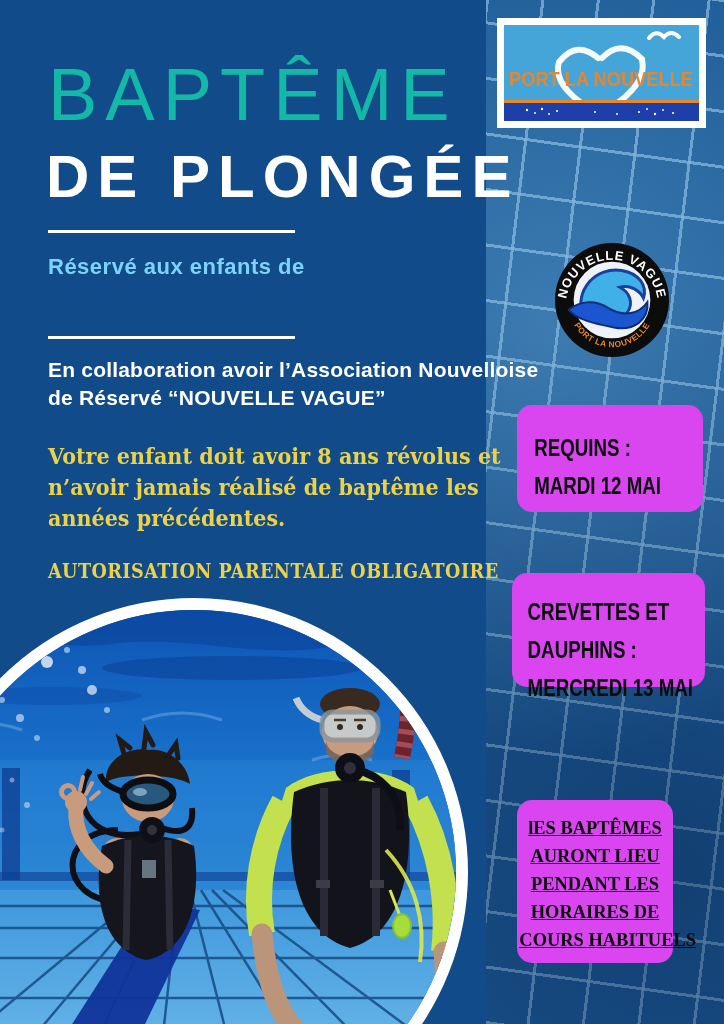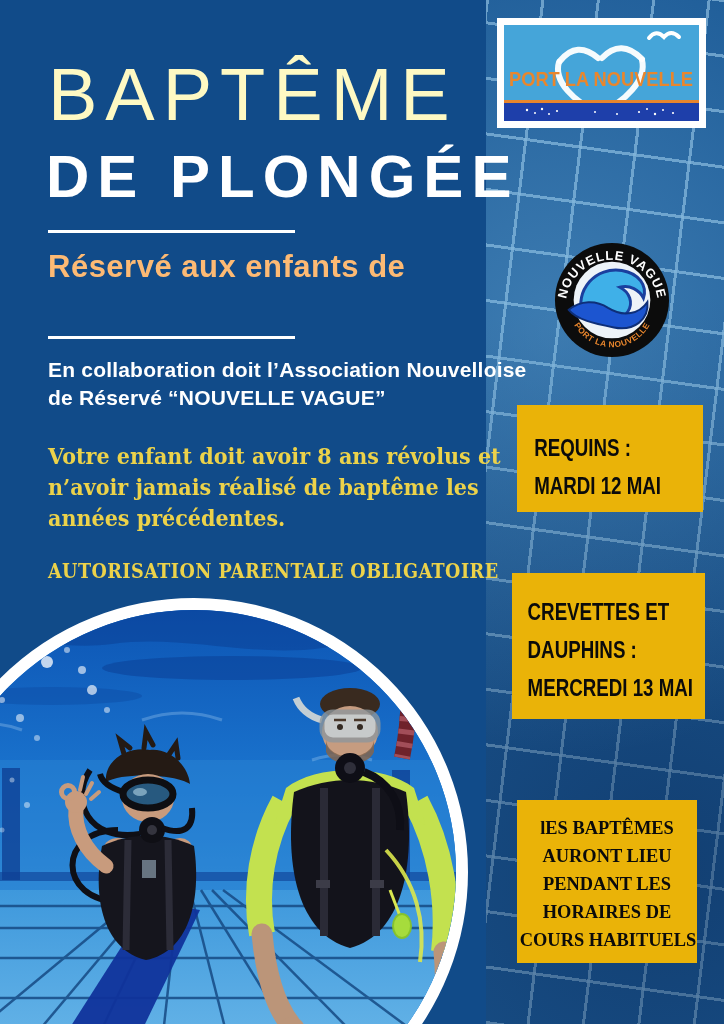--- a/index.html
+++ b/index.html
@@ -11,53 +11,53 @@
   .tiles{
     position:absolute;left:486px;top:0;width:238px;height:1024px;
     background-color:#1c5a96;
     background-image:
       radial-gradient(circle at 30% 32%, rgba(130,195,235,.32), rgba(130,195,235,0) 60%),
       radial-gradient(circle at 75% 85%, rgba(6,30,70,.45), rgba(6,30,70,0) 65%),
       repeating-linear-gradient(97deg, rgba(132,180,216,.75) 0 3px, rgba(132,180,216,0) 3px 55px),
       repeating-linear-gradient(8deg, rgba(132,180,216,.75) 0 3px, rgba(132,180,216,0) 3px 55px);
   }
   .title1{
-    position:absolute;left:48px;top:52px;color:#fef9c3;
+    position:absolute;left:48px;top:52px;color:#14b8a6;
     font-size:74px;font-weight:400;letter-spacing:8px;white-space:nowrap;
   }
   .title2{
     position:absolute;left:46px;top:142px;color:#fff;
     font-size:60px;font-weight:700;letter-spacing:8px;white-space:nowrap;
   }
   .rule{position:absolute;background:#fff;height:3px;width:247px;left:48px;}
   .r1{top:230px;}
   .r2{top:336px;}
   .subtitle{
-    position:absolute;left:48px;top:247px;color:#fdba74;
-    font-size:31px;font-weight:700;line-height:39px;white-space:nowrap;letter-spacing:.5px;
+    position:absolute;left:48px;top:247px;color:#7dd3fc;
+    font-size:22px;font-weight:700;line-height:39px;white-space:nowrap;letter-spacing:.5px;
   }
   .collab{
     position:absolute;left:48px;top:356px;color:#fff;
     font-size:21px;font-weight:700;line-height:28px;white-space:nowrap;letter-spacing:.2px;
   }
   .req{
     position:absolute;left:48px;top:440px;color:#ecd24a;
     font-family:"DejaVu Serif",serif;font-weight:700;
     font-size:23px;line-height:31px;white-space:nowrap;
     transform:scaleX(.9);transform-origin:left top;
   }
   .auth{
     position:absolute;left:48px;top:558px;color:#ecd24a;
     font-family:"DejaVu Serif",serif;font-weight:700;font-size:21px;white-space:nowrap;
     transform:scaleX(.84);transform-origin:left top;letter-spacing:.5px;
   }
-  .sched{position:absolute;background:#eab308;}
+  .sched{position:absolute;background:#d946ef;border-radius:15px;}
   .box1{left:517px;top:405px;width:186px;height:107px;}
-  .box2{left:512px;top:573px;width:193px;height:146px;}
-  .box3{left:517px;top:800px;width:180px;height:163px;}
+  .box2{left:512px;top:573px;width:193px;height:114px;}
+  .box3{left:517px;top:800px;width:156px;height:163px;text-decoration:underline;}
   .schedtext{
     color:#0b0b0b;font-weight:800;font-size:24px;line-height:38px;
     padding:24px 0 0 22px;white-space:nowrap;
     transform:scaleX(.78);transform-origin:left top;letter-spacing:0;
   }
   .box2 .schedtext{padding:20px 0 0 20px;}
   .notetext{
     color:#0b0b0b;font-family:"Liberation Serif",serif;font-weight:700;
     font-size:19px;line-height:28px;text-align:center;padding-top:14px;
     transform:scaleX(.97);transform-origin:center top;white-space:nowrap;
@@ -84,21 +84,21 @@
 
   <div class="rule r1"></div>
 
   <div class="subtitle">
     <div>Réservé aux enfants de</div>
   </div>
 
   <div class="rule r2"></div>
 
   <div class="collab">
-    <div>En collaboration doit l’Association Nouvelloise</div>
+    <div>En collaboration avoir l’Association Nouvelloise</div>
     <div>de Réservé “NOUVELLE VAGUE”</div>
   </div>
 
   <div class="req">
     <div>Votre enfant doit avoir 8 ans révolus et</div>
     <div>n’avoir jamais réalisé de baptême les</div>
     <div>années précédentes.</div>
   </div>
 
   <div class="auth">AUTORISATION PARENTALE OBLIGATOIRE</div>

